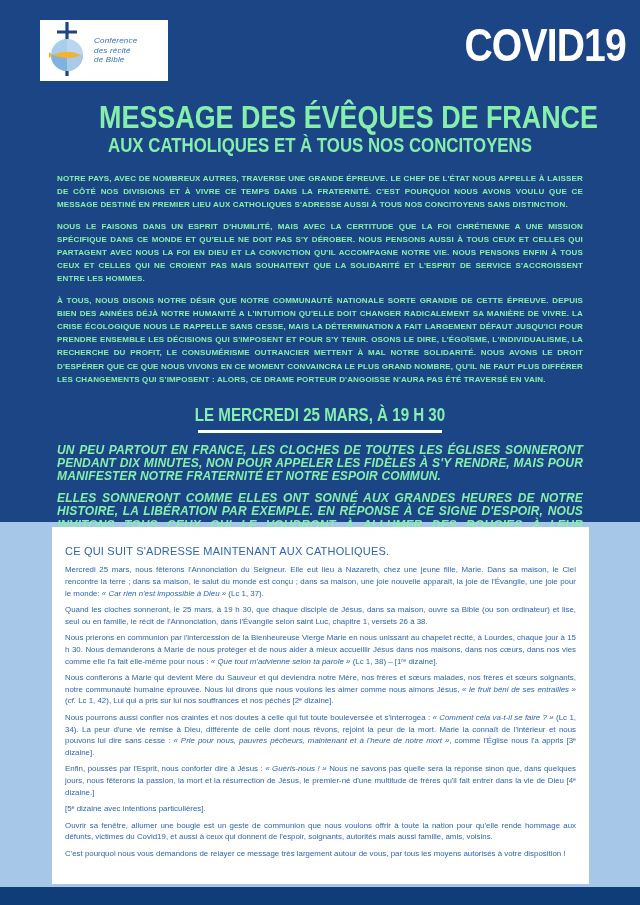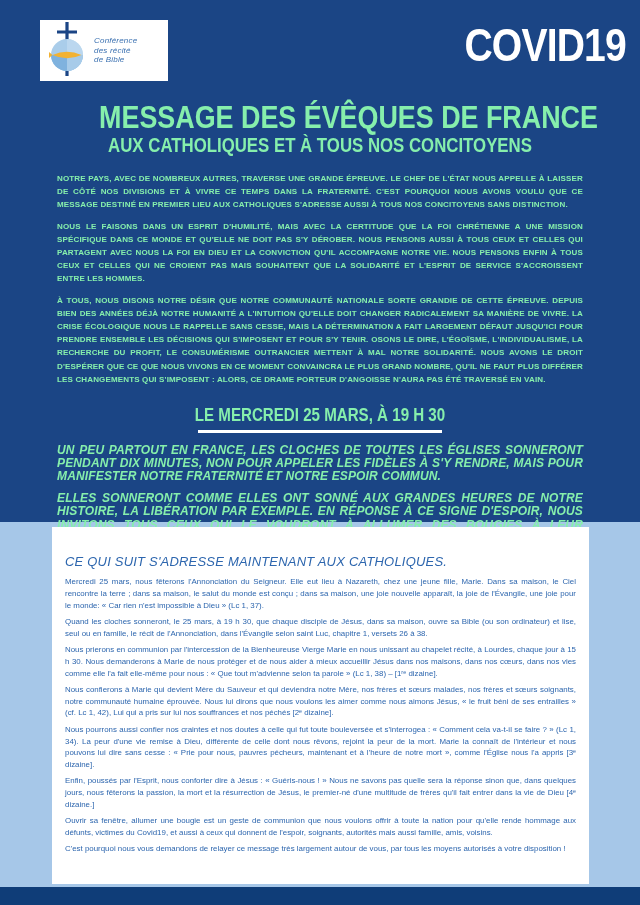--- a/index.html
+++ b/index.html
@@ -26,23 +26,23 @@
   .banner{margin:19px 0 11px;}
   .banner-text{font-size:18px;font-weight:bold;text-align:center;white-space:nowrap;
                transform:scaleX(.84);transform-origin:center;}
   .banner-line{width:244px;height:2.5px;background:#ffffff;margin:4px auto 0;}
   .italics p{margin:0 0 9px;font-size:12px;font-weight:bold;font-style:italic;line-height:13.2px;
              text-align:justify;letter-spacing:.15px;}
 
   
   .letter{position:absolute;left:52px;top:527px;width:537px;height:357px;background:#ffffff;
           box-sizing:border-box;padding:10px 13px 8px;color:#2d66ae;overflow:hidden;}
-  .letter-heading{font-size:13px;font-style:italic;letter-spacing:.2px;margin:17px 0 7px;}
+  .letter-heading{font-size:11px;letter-spacing:.2px;margin:8px 0 7px;}
   .letter-body p{margin:0 0 4.5px;font-size:7.9px;line-height:11.8px;text-align:justify;}
-  .letter-body .it{}
+  .letter-body .it{font-style:italic;}
 </style>
 </head>
 <body>
 
 <div class="page">
   <div class="bottom-bg"></div>
 
   <div class="logo-box">
     <span>
       <svg width="42" height="54" viewBox="0 0 42 54">
@@ -86,20 +86,21 @@
 
   <div class="letter">
     <p class="letter-heading">CE QUI SUIT S'ADRESSE MAINTENANT AUX CATHOLIQUES.</p>
     <div class="letter-body">
         <p><span>Mercredi 25 mars, nous fêterons l'Annonciation du Seigneur. Elle eut lieu à Nazareth, chez une jeune fille, Marie. Dans sa maison, le Ciel rencontre la terre ; dans sa maison, le salut du monde est conçu ; dans sa maison, une joie nouvelle apparaît, la joie de l'Évangile, une joie pour le monde: </span><span class="it">« Car rien n'est impossible à Dieu »</span><span> (Lc 1, 37).</span></p>
         <p><span>Quand les cloches sonneront, le 25 mars, à 19 h 30, que chaque disciple de Jésus, dans sa maison, ouvre sa Bible (ou son ordinateur) et lise, seul ou en famille, le récit de l'Annonciation, dans l'Évangile selon saint Luc, chapitre 1, versets 26 à 38.</span></p>
         <p><span>Nous prierons en communion par l'intercession de la Bienheureuse Vierge Marie en nous unissant au chapelet récité, à Lourdes, chaque jour à 15 h 30. Nous demanderons à Marie de nous protéger et de nous aider à mieux accueillir Jésus dans nos maisons, dans nos cœurs, dans nos vies comme elle l'a fait elle-même pour nous : </span><span class="it">« Que tout m'advienne selon ta parole »</span><span> (Lc 1, 38) – [1ʳᵉ dizaine].</span></p>
         <p><span>Nous confierons à Marie qui devient Mère du Sauveur et qui deviendra notre Mère, nos frères et sœurs malades, nos frères et sœurs soignants, notre communauté humaine éprouvée. Nous lui dirons que nous voulons les aimer comme nous aimons Jésus, </span><span class="it">« le fruit béni de ses entrailles »</span><span> (</span><span class="it">cf.</span><span> Lc 1, 42), Lui qui a pris sur lui nos souffrances et nos péchés [2ᵉ dizaine].</span></p>
         <p><span>Nous pourrons aussi confier nos craintes et nos doutes à celle qui fut toute bouleversée et s'interrogea : </span><span class="it">« Comment cela va-t-il se faire ? »</span><span> (Lc 1, 34). La peur d'une vie remise à Dieu, différente de celle dont nous rêvons, rejoint la peur de la mort. Marie la connaît de l'intérieur et nous pouvons lui dire sans cesse : </span><span class="it">« Prie pour nous, pauvres pécheurs, maintenant et à l'heure de notre mort »</span><span>, comme l'Église nous l'a appris [3ᵉ dizaine].</span></p>
         <p><span>Enfin, poussés par l'Esprit, nous conforter dire à Jésus : </span><span class="it">« Guéris-nous ! »</span><span> Nous ne savons pas quelle sera la réponse sinon que, dans quelques jours, nous fêterons la passion, la mort et la résurrection de Jésus, le premier-né d'une multitude de frères qu'il fait entrer dans la vie de Dieu [4ᵉ dizaine.]</span></p>
+        <p><span>[5ᵉ dizaine avec intentions particulières].</span></p>
         <p><span>Ouvrir sa fenêtre, allumer une bougie est un geste de communion que nous voulons offrir à toute la nation pour qu'elle rende hommage aux défunts, victimes du Covid19, et aussi à ceux qui donnent de l'espoir, soignants, autorités mais aussi famille, amis, voisins.</span></p>
         <p><span>C'est pourquoi nous vous demandons de relayer ce message très largement autour de vous, par tous les moyens autorisés à votre disposition !</span></p>
       </div>
 
   </div>
 
   <div class="footer-strip"></div>
 </div>
 
 </body></html>

